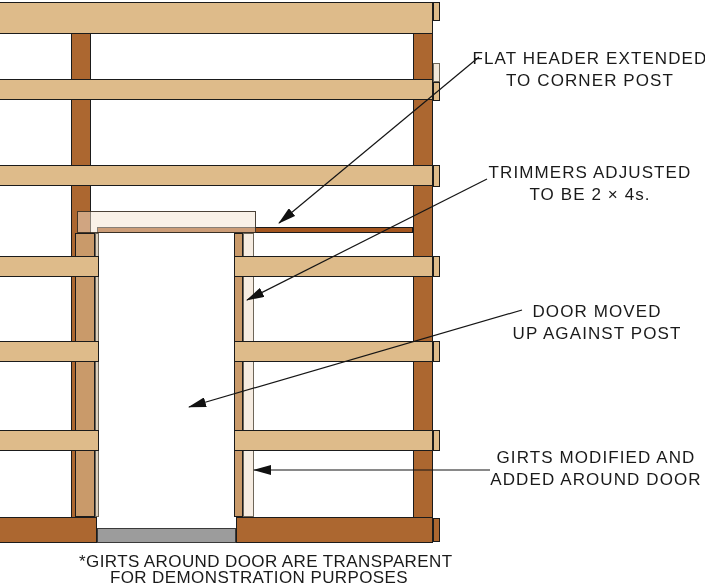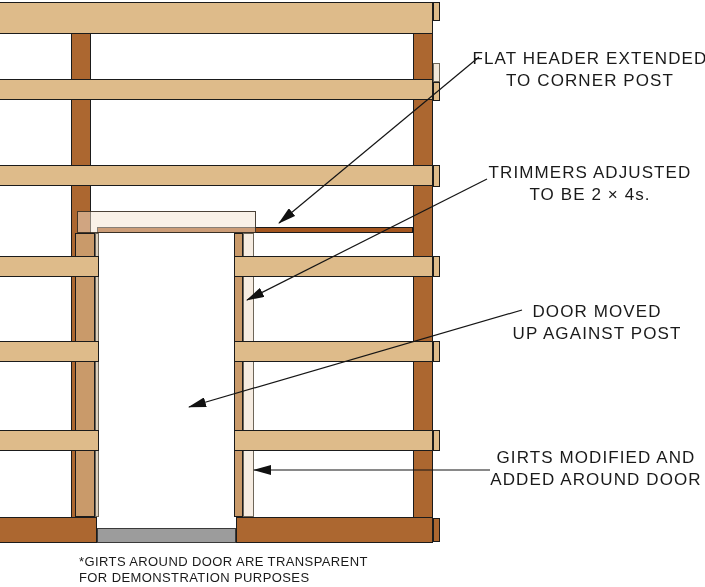--- a/index.html
+++ b/index.html
@@ -21,22 +21,22 @@
   .headerbox{position:absolute;box-sizing:border-box;z-index:4;
     background:rgba(244,228,210,0.5);border:1px solid rgba(45,35,25,0.85);}
   .band{background:var(--post_brown,#AC6730);z-index:3;}
   .sill{background:var(--sill_gray,#9C9C9C);z-index:3;border-color:#3a3a3a;}
   .arrows{position:absolute;left:0;top:0;z-index:6;pointer-events:none;}
   .note{
     position:absolute;z-index:7;text-align:center;color:var(--text,#1a1a1a);
     font-size:17px;line-height:22px;letter-spacing:1.1px;white-space:nowrap;
   }
   .footnote{
-    position:absolute;z-index:7;text-align:left;color:var(--text,#1a1a1a);
-    font-size:13px;line-height:16px;letter-spacing:.4px;white-space:nowrap;
+    position:absolute;z-index:7;text-align:center;color:var(--text,#1a1a1a);
+    font-size:17px;line-height:16px;letter-spacing:.4px;white-space:nowrap;
   }
 </style>
 </head>
 <body>
 
 <div class="stage">
 
   <div class="piece post" style="left:71px;top:2px;width:20px;height:541px;"></div>
   <div class="piece post" style="left:413px;top:2px;width:20px;height:541px;"></div>
 

